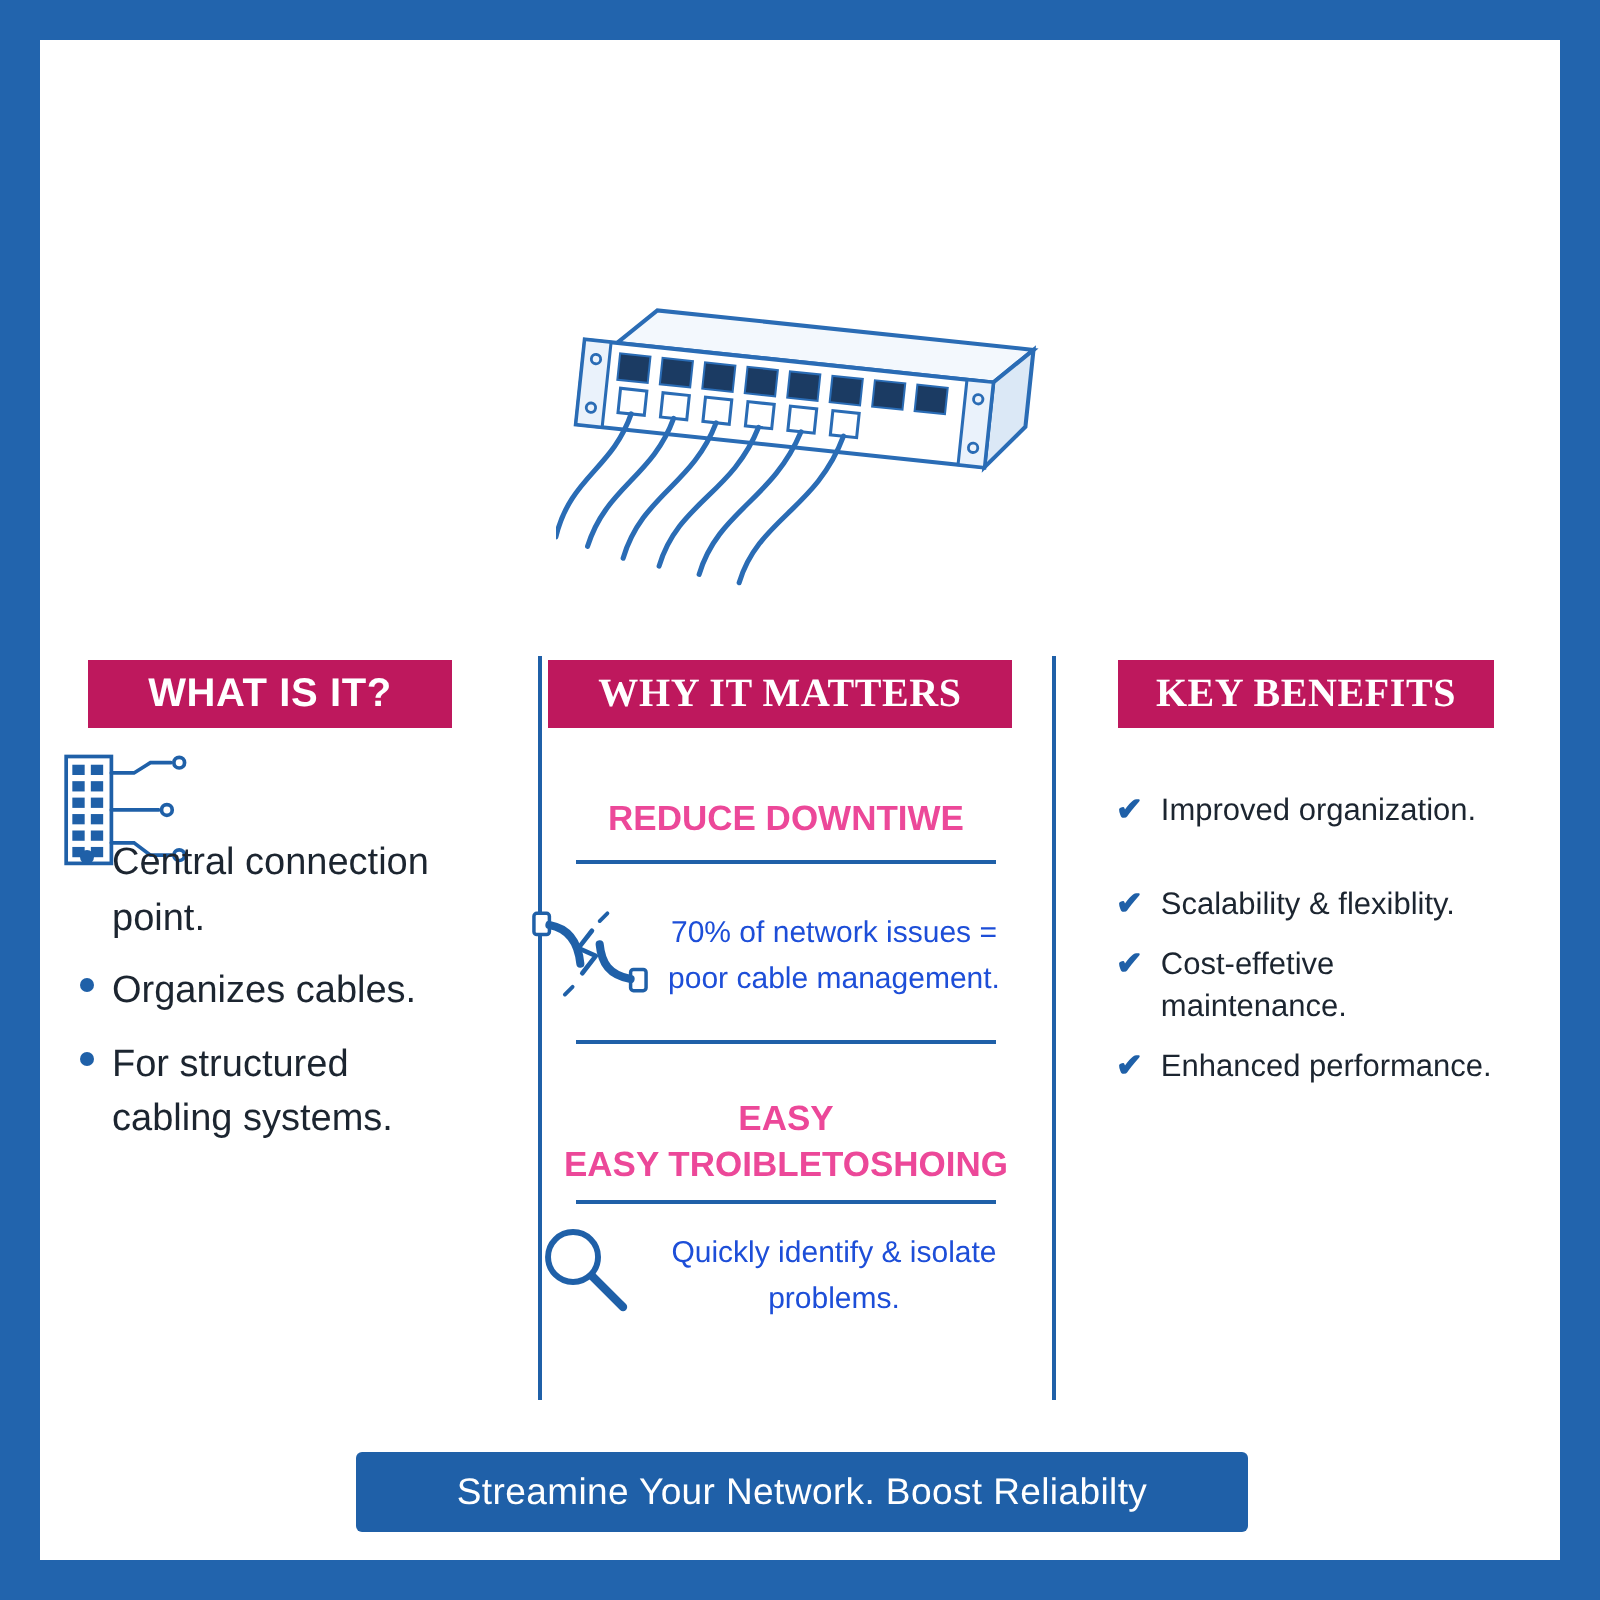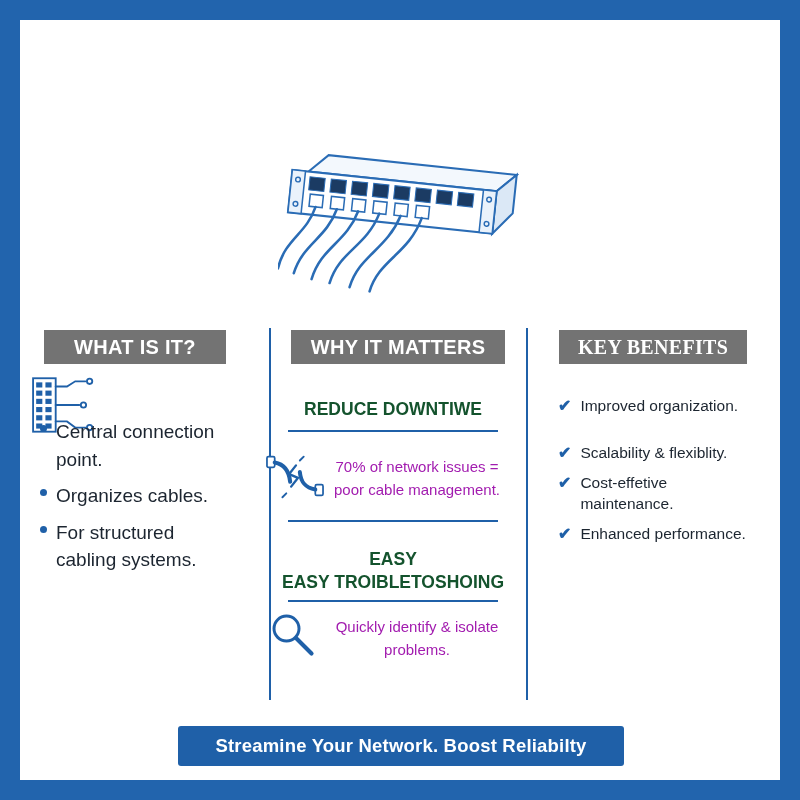--- a/index.html
+++ b/index.html
@@ -7,64 +7,64 @@
     position:relative;width:800px;height:800px;background:#ffffff;overflow:hidden;
     font-family:"Liberation Sans", sans-serif;
   }
   .frame{position:absolute;inset:0;border:20px solid #2264ad;pointer-events:none;z-index:5;}
   .title{
     position:absolute;top:34px;left:40px;right:40px;text-align:center;
     color:#1b5aa0;font-weight:bold;font-size:41px;line-height:1.13;letter-spacing:0.5px;
   }
   .illustration{position:absolute;top:142px;left:278px;width:244px;height:168px;}
   .badge{
-    position:absolute;height:34px;background:#737373;color:#ffffff;font-weight:bold;
+    position:absolute;height:34px;background:#be185d;color:#ffffff;font-weight:bold;
     font-size:20px;display:flex;align-items:center;justify-content:center;letter-spacing:0.3px;
   }
   .badge-what{left:44px;top:330px;width:182px;}
-  .badge-why{left:291px;top:330px;width:214px;}
+  .badge-why{left:274px;top:330px;width:232px;font-family:Liberation Serif, serif;}
   .badge-benefits{left:559px;top:330px;width:188px;font-family:Liberation Serif, serif;}
   .vdiv{position:absolute;top:328px;height:372px;width:2px;background:#1f60a8;}
   .vdiv-left{left:269px;}
   .vdiv-right{left:526px;}
   .col1-icon{position:absolute;left:30px;top:374px;width:74px;height:64px;}
   .bullets{position:absolute;left:38px;top:418px;width:198px;margin:0;padding:0;list-style:none;}
   .bullets li{
     position:relative;padding-left:18px;margin-bottom:9px;font-size:19px;color:#1c2530;
     line-height:1.45;white-space:pre-line;
   }
   .bullets li .dot{
     position:absolute;left:2px;top:7px;width:7px;height:7px;border-radius:50%;background:#1f60a8;
   }
   .sec-title{
-    position:absolute;text-align:center;color:#14532d;font-weight:bold;font-size:17.5px;
+    position:absolute;text-align:center;color:#ec4899;font-weight:bold;font-size:17.5px;
     line-height:1.3;white-space:pre-line;
   }
   .sec-title-1{left:286px;top:398px;width:214px;}
   .sec-title-2{left:276px;top:548px;width:234px;}
   .hrule{position:absolute;height:2px;background:#1f60a8;}
   .hrule-1{left:288px;top:430px;width:210px;}
   .hrule-2{left:288px;top:520px;width:210px;}
   .hrule-3{left:288px;top:600px;width:210px;}
   .why-icon-1{position:absolute;left:266px;top:447px;width:58px;height:58px;}
   .why-icon-2{position:absolute;left:268px;top:610px;width:50px;height:50px;}
   .why-text{
-    position:absolute;font-size:15px;color:#a21caf;text-align:center;line-height:1.5;
+    position:absolute;font-size:15px;color:#1d4ed8;text-align:center;line-height:1.5;
     white-space:pre-line;
   }
   .why-text-1{left:324px;top:456px;width:186px;}
   .why-text-2{left:322px;top:616px;width:190px;}
   .benefits{position:absolute;left:558px;top:396px;width:202px;}
   .benefit{display:flex;align-items:flex-start;gap:9px;font-size:15.5px;color:#1c2530;line-height:1.35;}
   .benefit .check{color:#1f60a8;font-weight:bold;font-size:16px;line-height:1.3;}
   .gap-lg{margin-bottom:26px;}
   .gap-sm{margin-bottom:9px;}
   .footer{
     position:absolute;left:178px;top:726px;width:446px;height:40px;background:#1f60a8;
-    border-radius:3px;color:#ffffff;font-weight:bold;font-size:18.5px;
+    border-radius:3px;color:#ffffff;font-weight:normal;font-size:18.5px;
     display:flex;align-items:center;justify-content:center;letter-spacing:0.2px;
   }
 </style>
 </head>
 <body>
 
 <div class="page">
   <div class="frame"></div>
 
 

